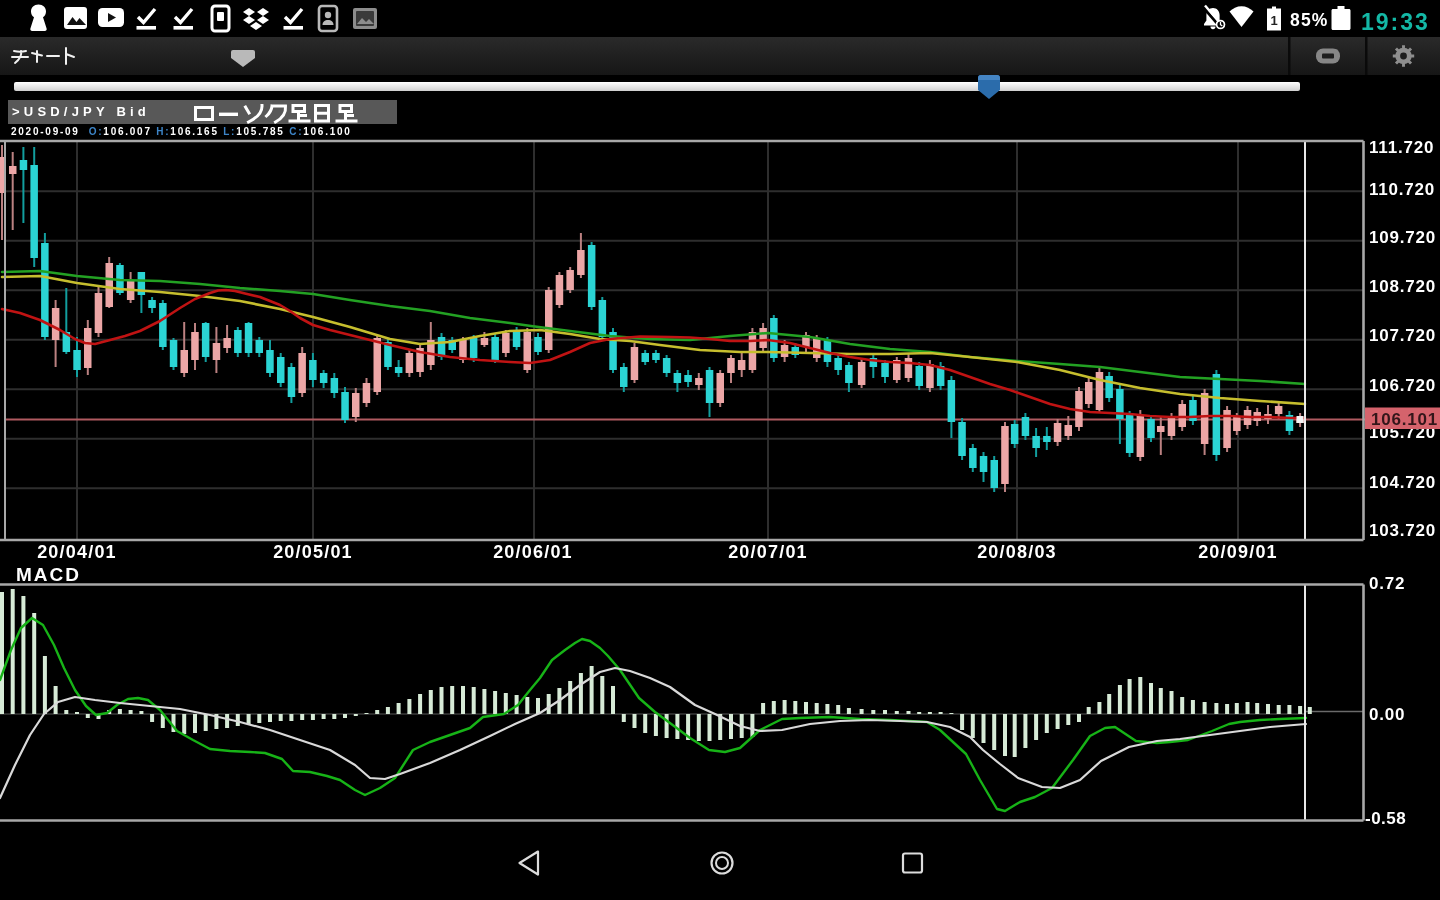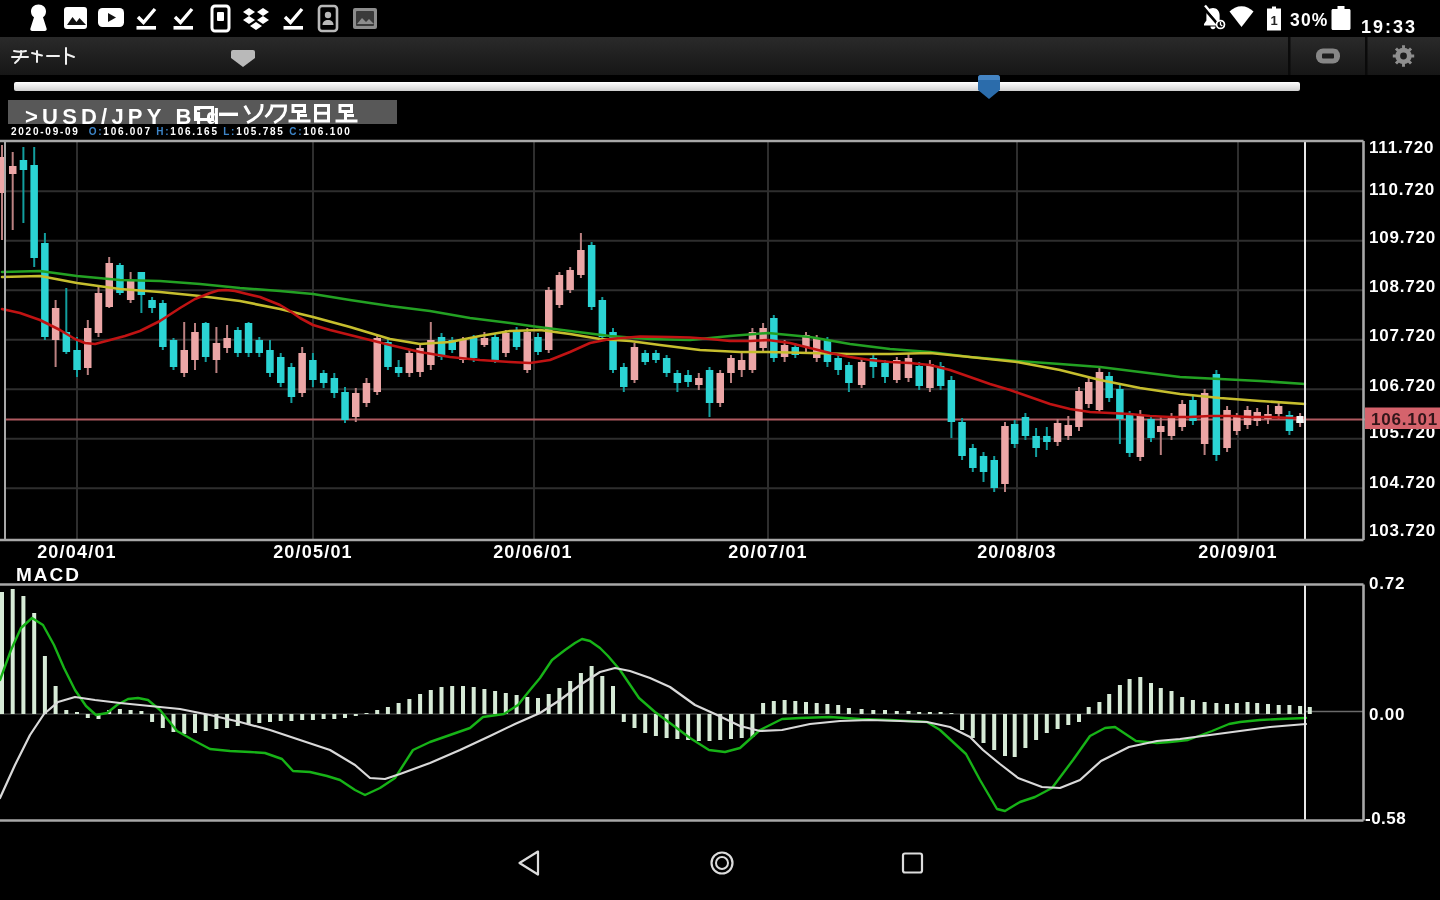--- a/index.html
+++ b/index.html
@@ -1,21 +1,21 @@
 <!DOCTYPE html>
 <html><head><meta charset="utf-8">
 <style>
 *{margin:0;padding:0;box-sizing:border-box}
 html,body{width:1440px;height:900px;background:#000;overflow:hidden;font-family:"Liberation Sans",sans-serif}
 .abs{position:absolute}
 #toolbar{position:absolute;left:0;top:36px;width:1440px;height:39px;background:linear-gradient(#2a2a2a,#161616);border-top:1px solid #000}
 #track{position:absolute;left:14px;top:82px;width:1286px;height:9px;background:linear-gradient(#ffffff,#cfcfcf);border-radius:2px}
 #thumb{position:absolute;left:977px;top:74px}
 #titlebox{position:absolute;left:8px;top:100px;width:389px;height:24px;background:#585858}
-#titletext{position:absolute;left:25px;top:103.5px;color:#fff;font-size:22px;font-weight:bold;letter-spacing:4.2px}
+#titletext{position:absolute;left:12px;top:103.5px;color:#fff;font-size:13px;font-weight:bold;letter-spacing:4.2px}
 #infoline{position:absolute;left:11px;top:125.5px;color:#fff;font-size:10px;font-weight:bold;white-space:pre;letter-spacing:1.75px}
 #infoline b{color:#3d85c8;font-weight:bold}
 </style></head>
 <body>
 <div id="toolbar"></div>
 <div id="track"></div>
 <svg id="thumb" width="24" height="26" viewBox="0 0 24 26">
     <path d="M1 4 q0-3 3-3 l16 0 q3 0 3 3 l0 12 -11 9 -11-9 Z" fill="#2b6cab"></path>
     <path d="M1 4 q0-3 3-3 l16 0 q3 0 3 3 l0 2 -22 0 Z" fill="#4585c4"></path>
   </svg>
@@ -72,22 +72,22 @@
 <svg width="440" height="30" viewBox="0 0 440 30" style="position:absolute;left:0;top:99px">
 <path d="M195.5 8.5 l17 0 0 12 -17 0 Z" stroke="#ffffff" stroke-width="3" fill="none" stroke-linejoin="miter" stroke-linecap="square"></path>
 <rect x="219" y="13.6" width="19" height="3.4" fill="#ffffff"></rect>
 <path d="M245.5 8 l3.5 6 M262 6.5 q0.5 9.5 -13.5 16.5" stroke="#ffffff" stroke-width="3" fill="none" stroke-linejoin="miter" stroke-linecap="square"></path>
 <path d="M272 7 q-0.5 5.5 -5.5 10 M272 7 l13.5 0 q1 10 -10 16" stroke="#ffffff" stroke-width="3" fill="none" stroke-linejoin="miter" stroke-linecap="square"></path>
 <path d="M293 6.5 l11.5 0 0 6 -11.5 0 Z M298.5 12.5 l0 9 M298.5 16.5 l7 0 M290 22 l8.5 0 M301.5 22 l7.5 0" stroke="#ffffff" stroke-width="3" fill="none" stroke-linejoin="miter" stroke-linecap="square"></path>
 <path d="M315.5 6.5 l13 0 0 15.5 -13 0 Z M315.5 14.2 l13 0" stroke="#ffffff" stroke-width="3" fill="none" stroke-linejoin="miter" stroke-linecap="square"></path>
 <path d="M340 6.5 l11.5 0 0 6 -11.5 0 Z M345.5 12.5 l0 9 M345.5 16.5 l7 0 M337 22 l8.5 0 M348.5 22 l7.5 0" stroke="#ffffff" stroke-width="3" fill="none" stroke-linejoin="miter" stroke-linecap="square"></path>
 </svg>
 <div class="abs" style="left:1290px;top:0;width:150px;height:37px;color:#fff;font-size:17px;font-weight:bold"></div>
-<div class="abs" style="left:1290px;top:9.5px;color:#fff;font-size:17.5px;font-weight:bold;letter-spacing:1.2px">30%</div>
-<div class="abs" style="left:1361px;top:17px;color:#ffffff;font-size:18px;font-weight:bold;letter-spacing:2px">19:33</div>
+<div class="abs" style="left:1290px;top:9.5px;color:#fff;font-size:17.5px;font-weight:bold;letter-spacing:1.2px">85%</div>
+<div class="abs" style="left:1361px;top:9px;color:#14b8a6;font-size:23px;font-weight:bold;letter-spacing:2px">19:33</div>
 <svg width="1440" height="900" viewBox="0 0 1440 900" style="position:absolute;left:0;top:0">
 <line x1="77" y1="141.0" x2="77" y2="540.0" stroke="#2e2e2e" stroke-width="2"></line>
 <line x1="313" y1="141.0" x2="313" y2="540.0" stroke="#2e2e2e" stroke-width="2"></line>
 <line x1="534" y1="141.0" x2="534" y2="540.0" stroke="#2e2e2e" stroke-width="2"></line>
 <line x1="768" y1="141.0" x2="768" y2="540.0" stroke="#2e2e2e" stroke-width="2"></line>
 <line x1="1017" y1="141.0" x2="1017" y2="540.0" stroke="#2e2e2e" stroke-width="2"></line>
 <line x1="1238" y1="141.0" x2="1238" y2="540.0" stroke="#2e2e2e" stroke-width="2"></line>
 <line x1="5.0" y1="191.2" x2="1363.5" y2="191.2" stroke="#2e2e2e" stroke-width="2"></line>
 <line x1="5.0" y1="240.7" x2="1363.5" y2="240.7" stroke="#2e2e2e" stroke-width="2"></line>
 <line x1="5.0" y1="290.2" x2="1363.5" y2="290.2" stroke="#2e2e2e" stroke-width="2"></line>

